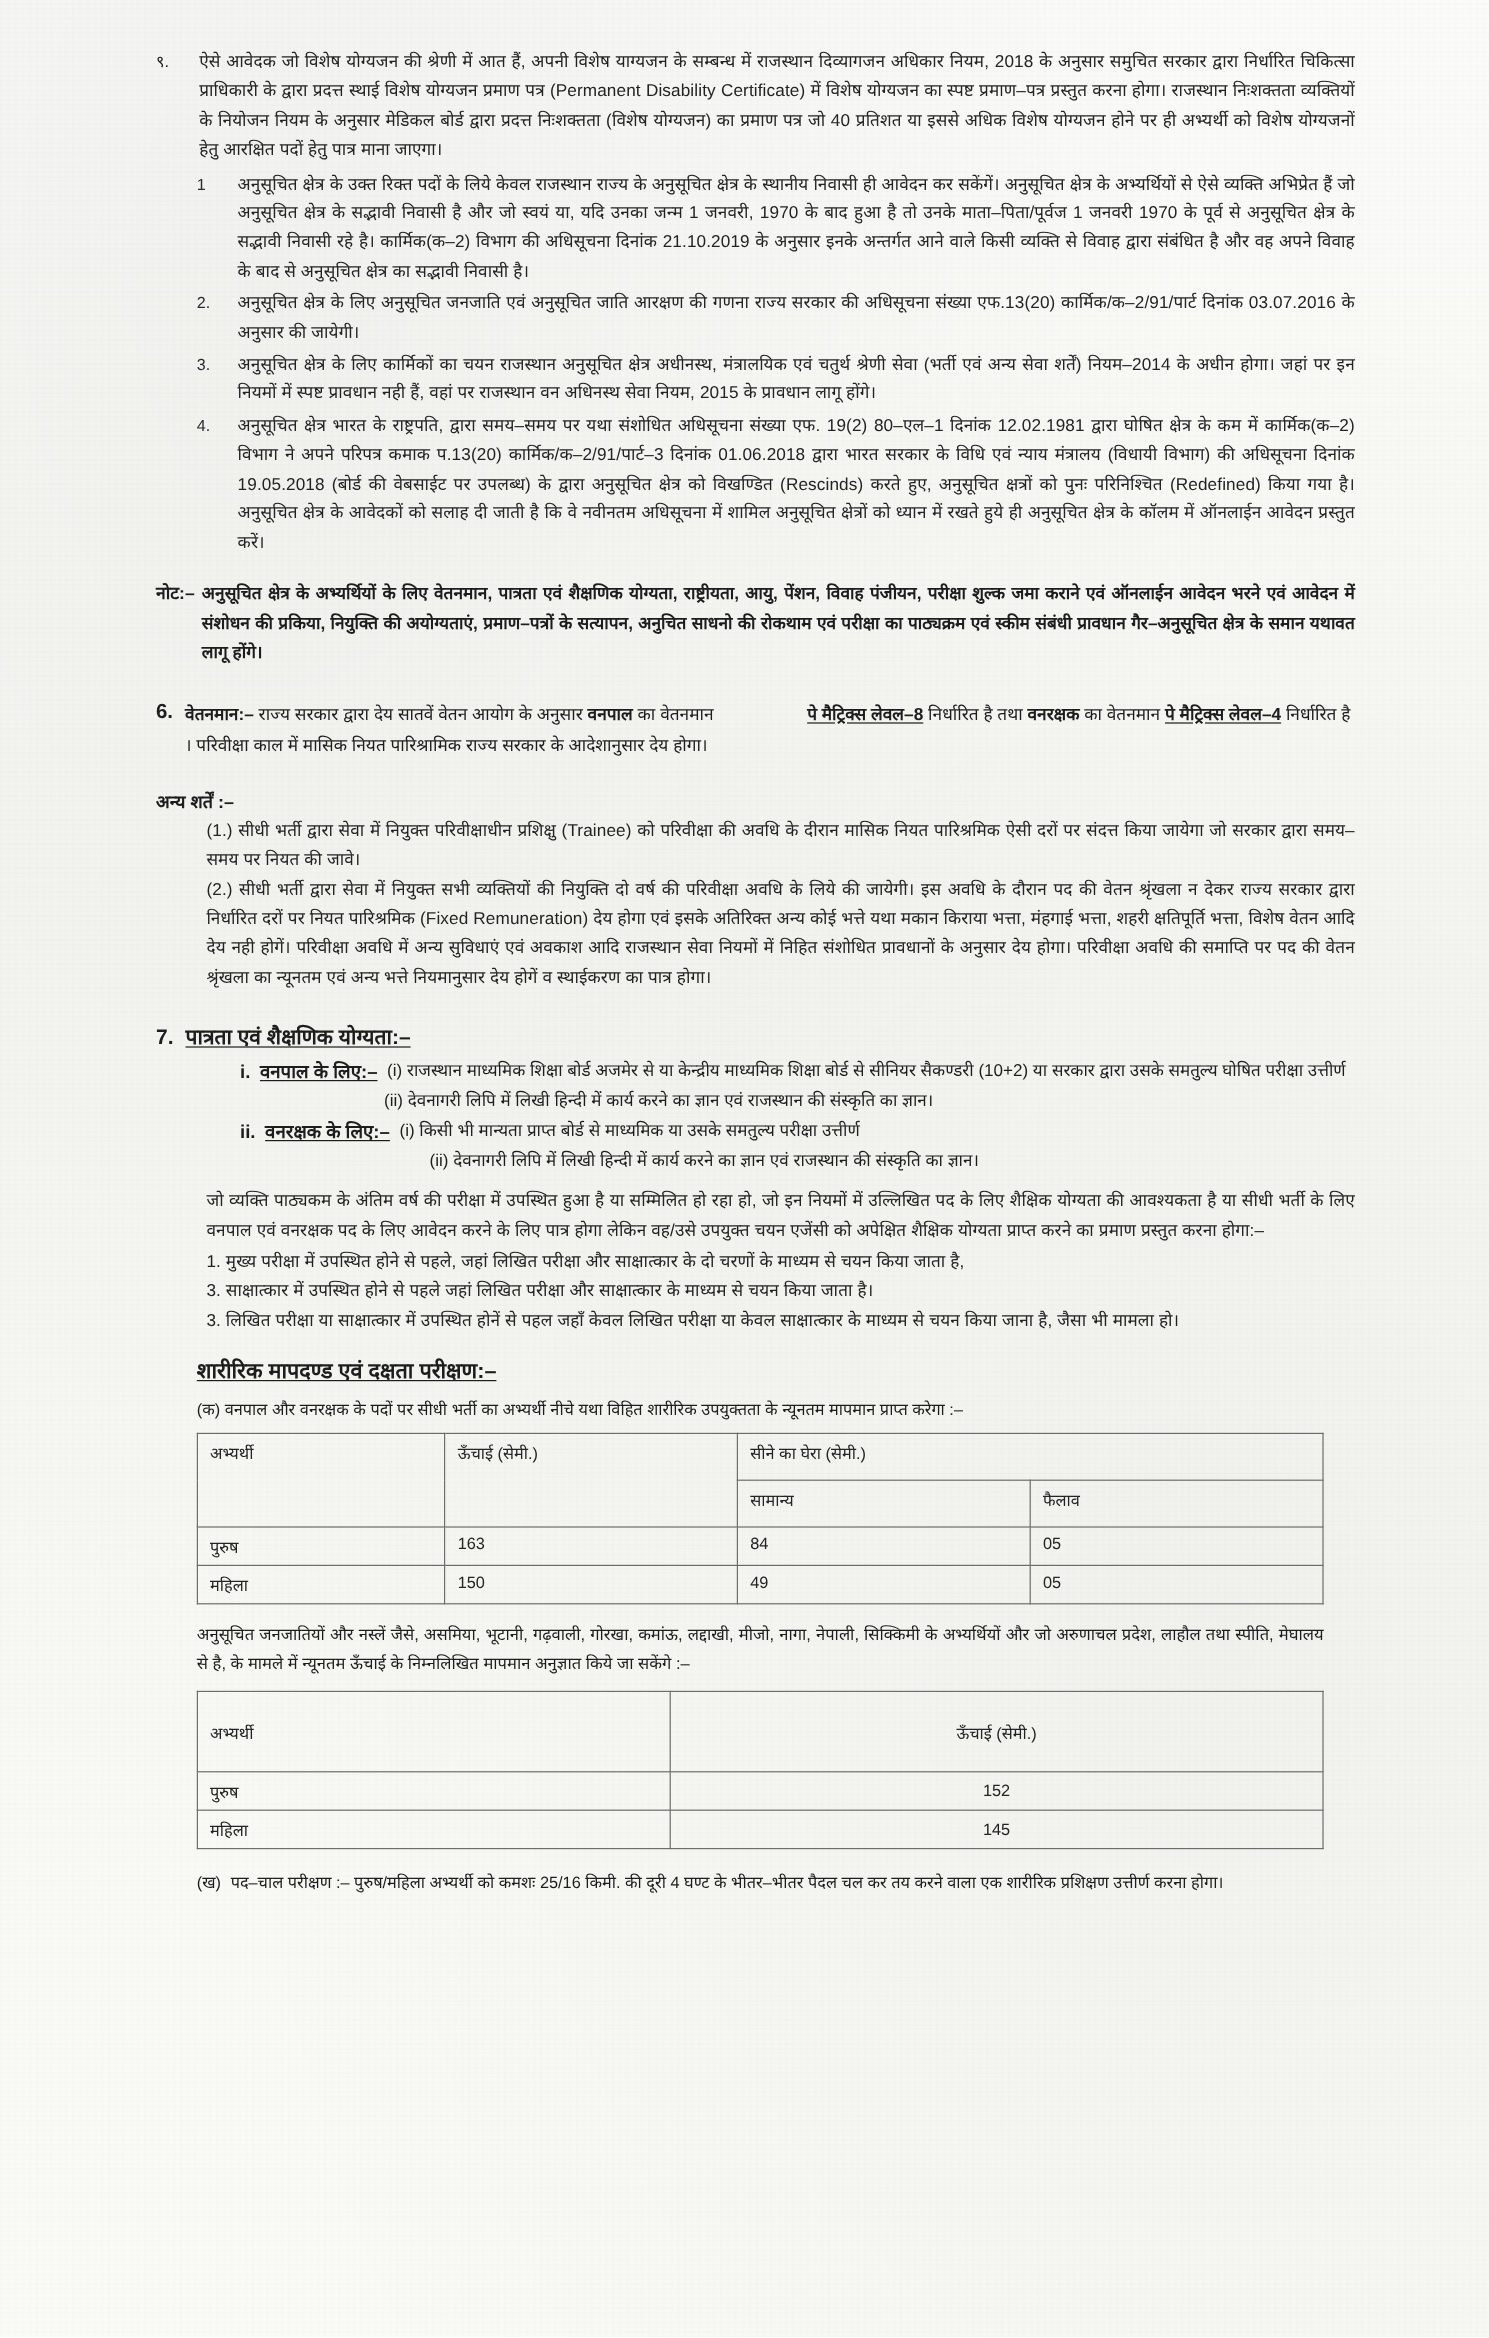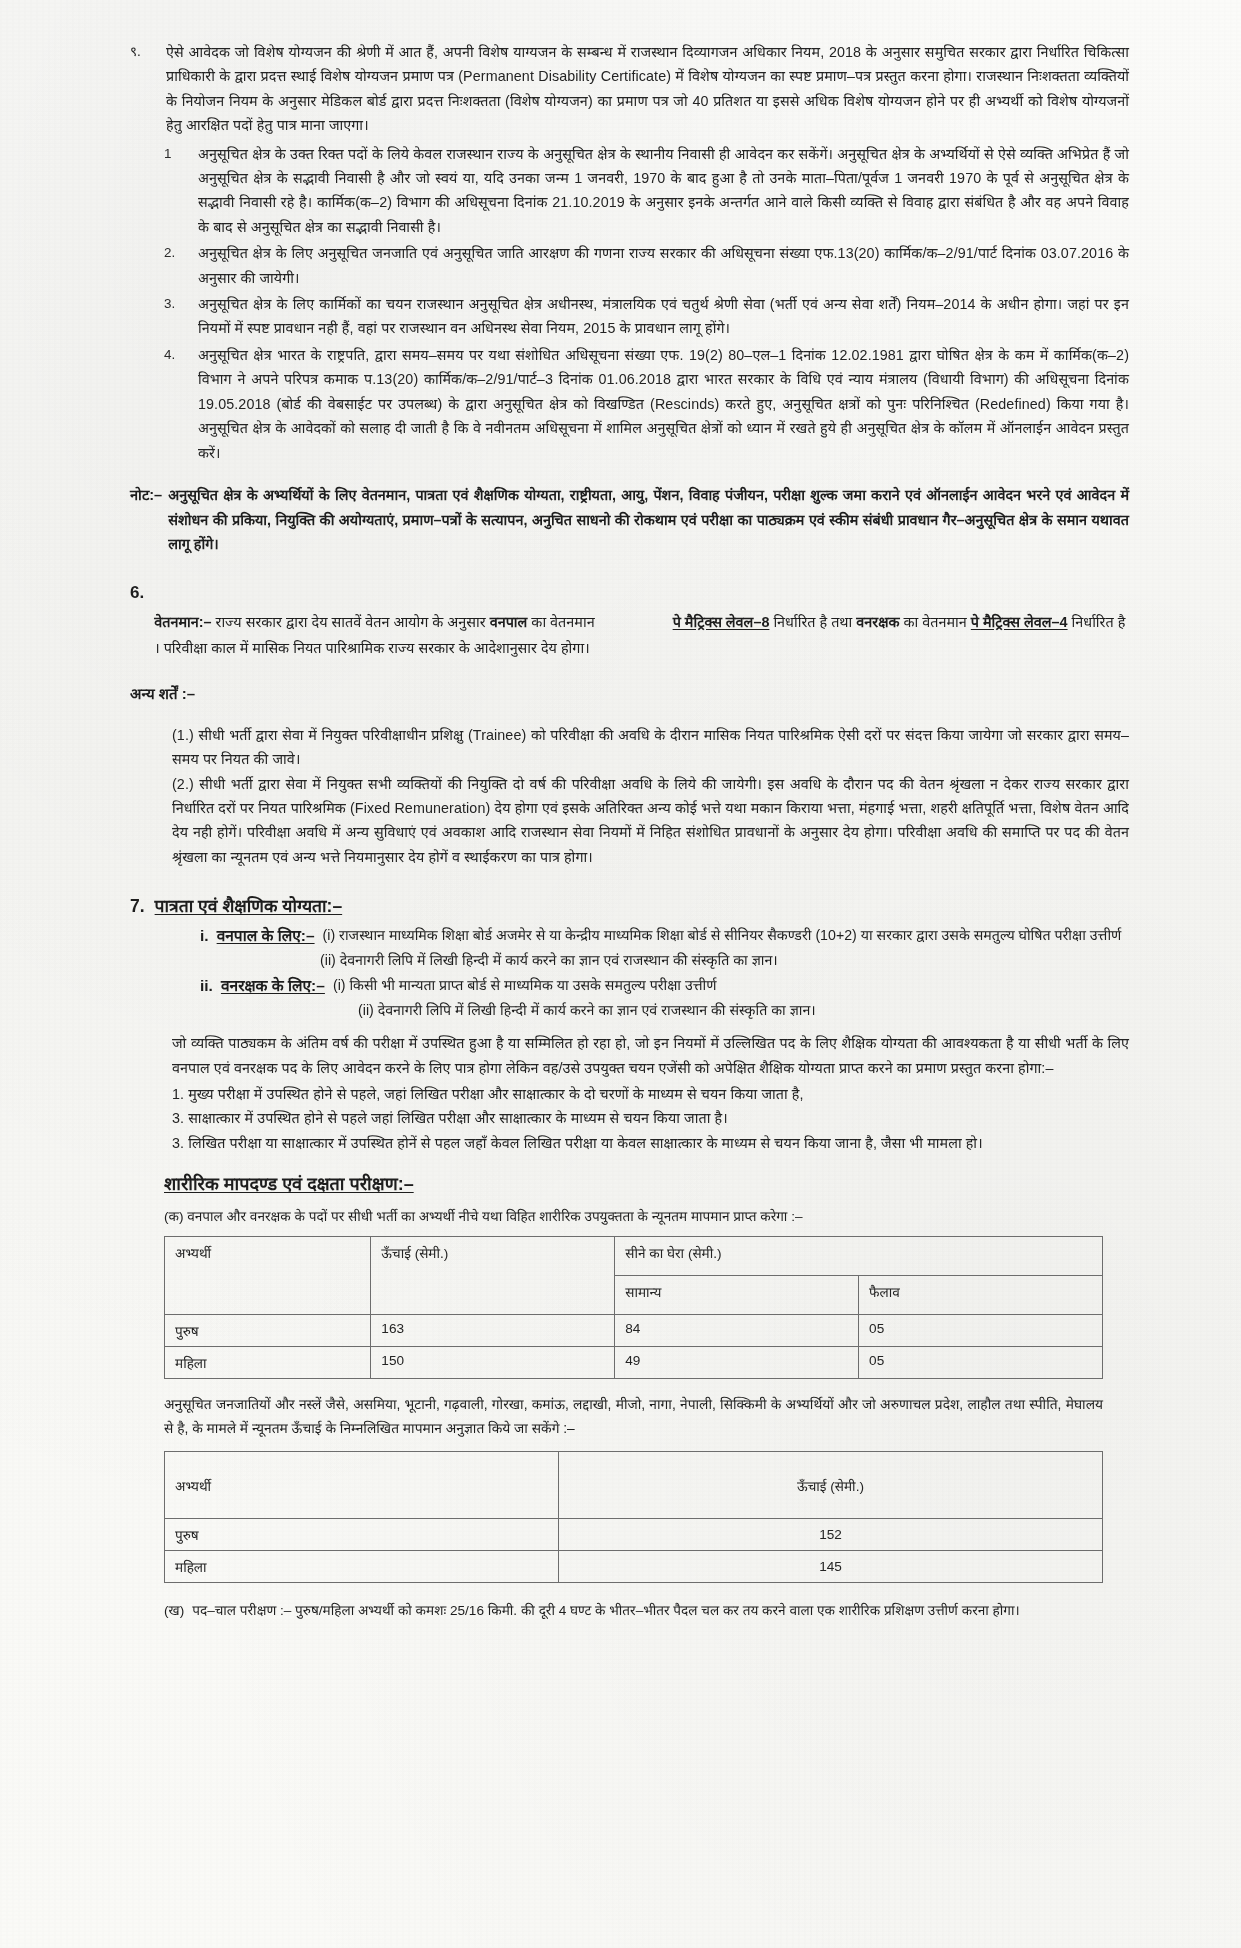--- a/index.html
+++ b/index.html
@@ -129,30 +129,29 @@
     margin-top: 26px;
   }
   .sec6 .numlabel {
     font-size: 17px;
     font-weight: bold;
     white-space: nowrap;
   }
   .sec6 .sec6body {
     font-size: 14.4px;
     line-height: 26px;
-    margin-top: 26px;
   }
   .pay-gap { display: inline-block; width: 70px; }
   .bold-u { font-weight: bold; text-decoration: underline; text-underline-offset: 2px; }
 
   
   .terms-head {
     font-size: 15px;
     font-weight: bold;
-    margin: 22px 0 20px 0;
+    margin: 22px 0 4px 0;
   }
   .terms-body { margin-left: 42px; }
   .terms-body .para { margin-bottom: 0; }
 
   
   .sec7-head {
     display: flex;
     gap: 10px;
     align-items: baseline;
     margin: 24px 0 6px 0;

